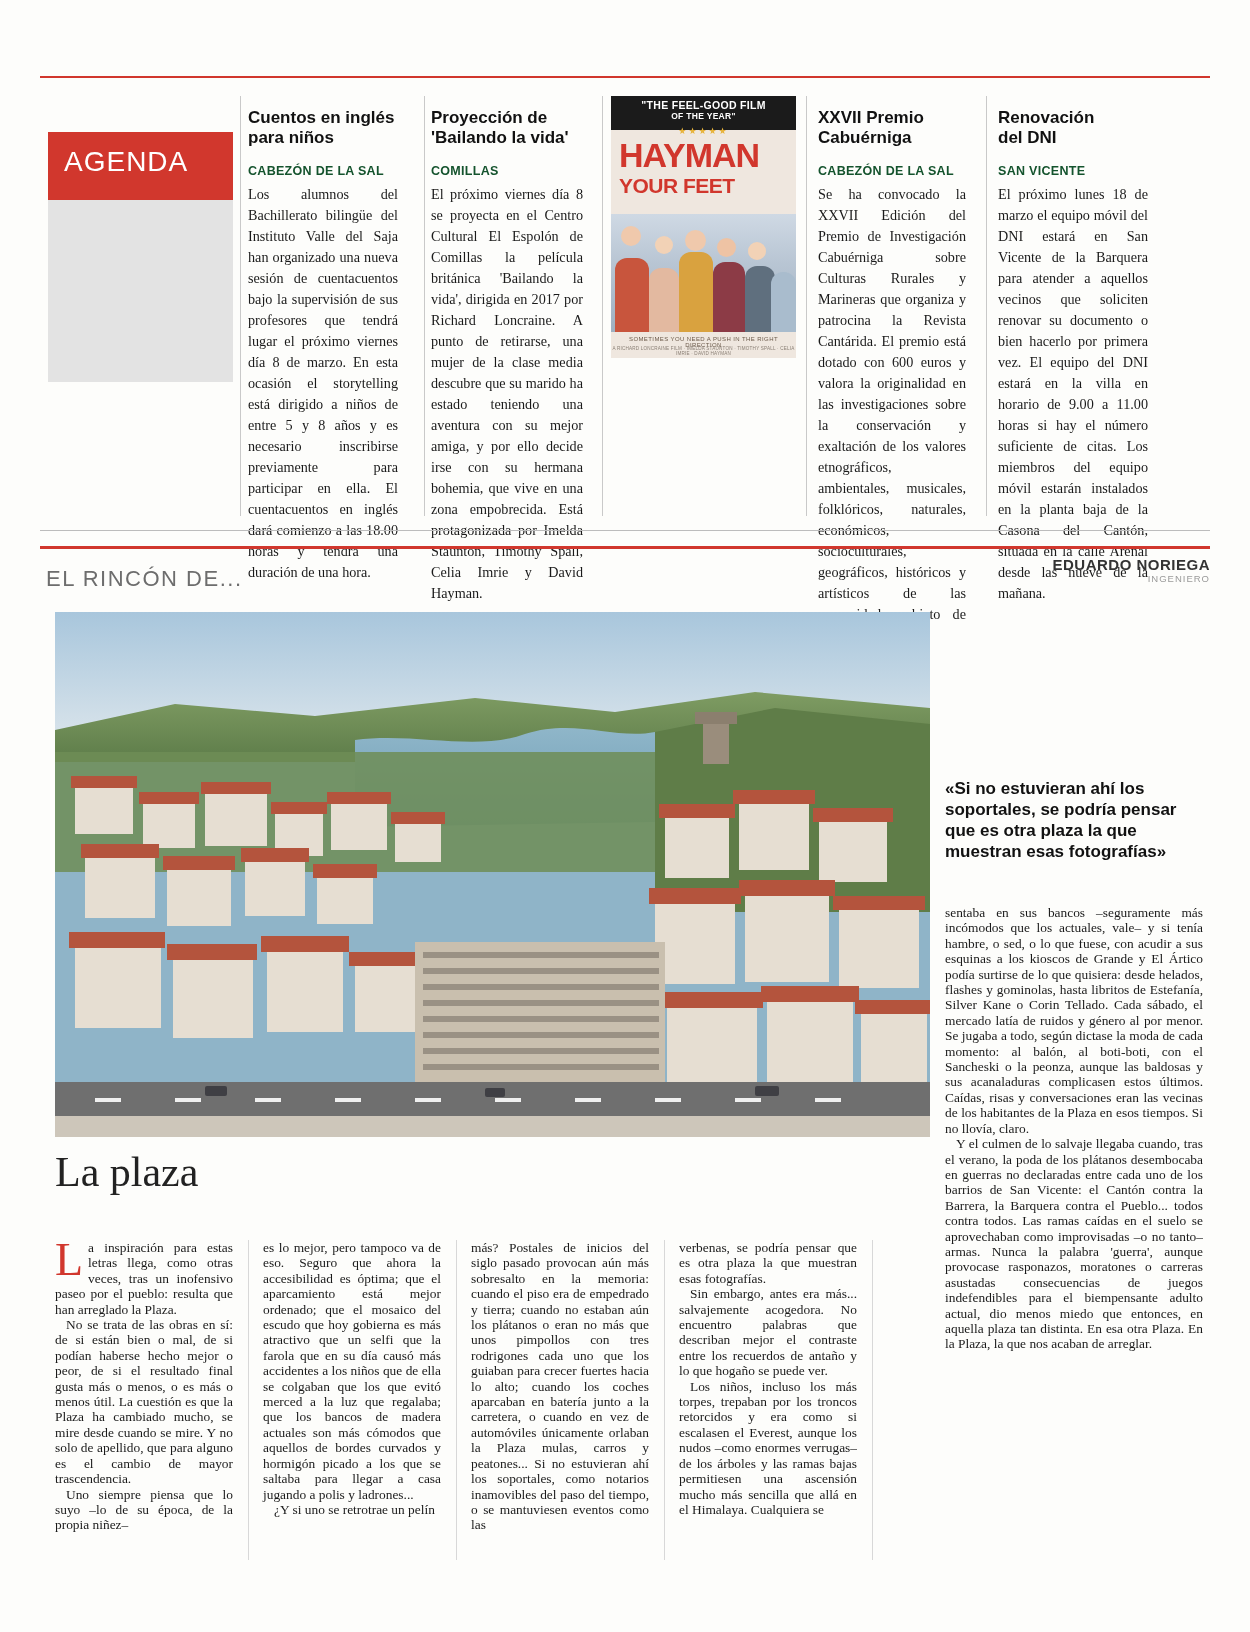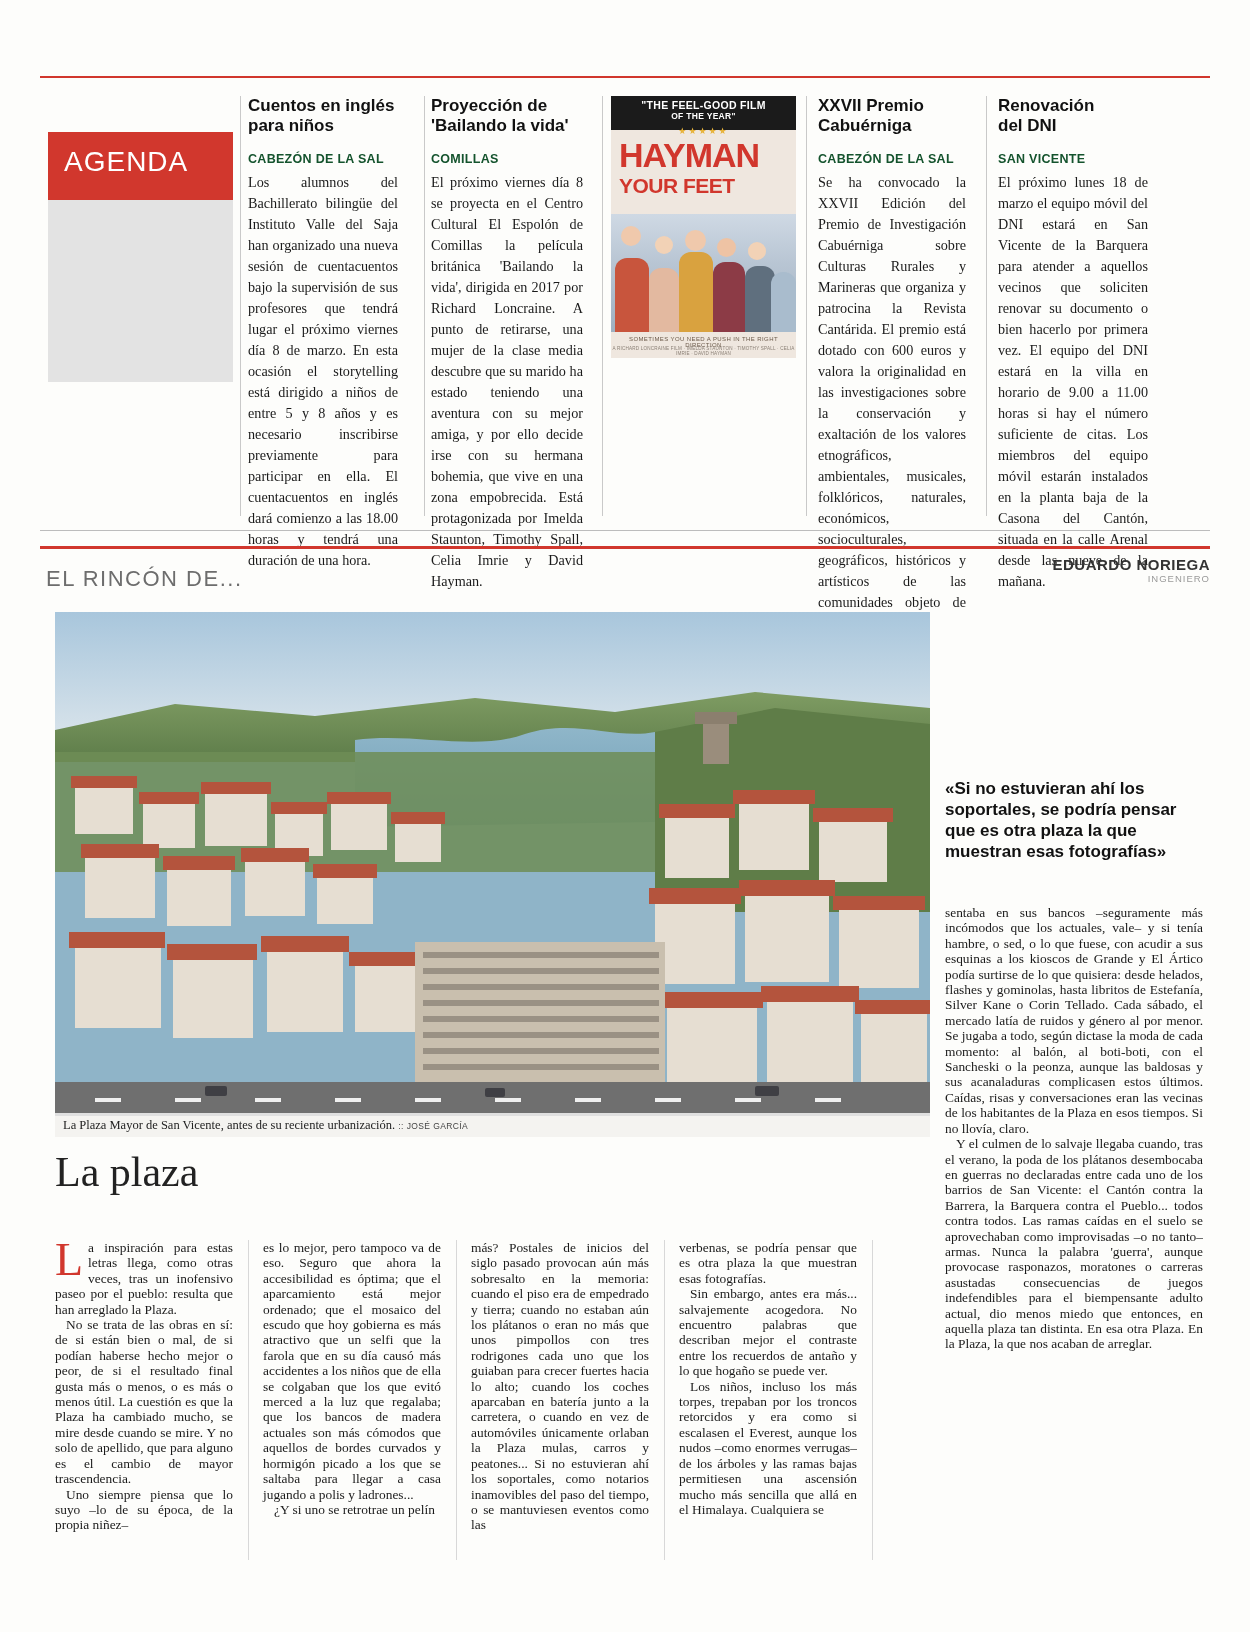--- a/index.html
+++ b/index.html
@@ -52,21 +52,21 @@
     font-family:"Liberation Sans",sans-serif;
     font-size:28px;color:#fff;letter-spacing:1px;
   }
   .grey-block{
     position:absolute;left:48px;top:200px;width:185px;height:182px;
     background:#e3e3e3;
   }
   .agenda-cols{
     position:absolute;left:248px;top:96px;width:965px;height:430px;
   }
-  .acol{position:absolute;top:0;}
+  .acol{position:absolute;top:12px;}
   .acol .a-title{
     font-family:"Liberation Sans",sans-serif;
     font-weight:bold;font-size:17px;line-height:20px;color:#111;
     margin:0 0 10px 0;
   }
   .acol .a-place{
     font-family:"Liberation Sans",sans-serif;
     font-weight:bold;font-size:12.5px;color:#14532d;letter-spacing:.3px;
     margin:16px 0 6px 0;
   }
@@ -381,26 +381,20 @@
         <rect x="680" y="486" width="26" height="4"></rect>
           <rect x="760" y="486" width="26" height="4"></rect>
       </g>
       <rect x="0" y="504" width="875" height="21" fill="#cdc6ba"></rect>
       <g fill="#3f3f44">
         <rect x="150" y="474" width="22" height="10" rx="2"></rect>
         <rect x="430" y="476" width="20" height="9" rx="2"></rect>
         <rect x="700" y="474" width="24" height="10" rx="2"></rect>
       </g>
     </svg>
-    <div class="caption-bar">
-      <div class="ctext">
-        <span>La Plaza Mayor de San Vicente, antes de su reciente urbanización.</span>
-        <span class="credit">:: JOSÉ GARCÍA</span>
-      </div>
-    </div>
   </div>
 
   <div class="pullquote">«Si no estuvieran ahí los soportales, se podría pensar que es otra plaza la que muestran esas fotografías»</div>
   <div class="qcol">
     <p class="first">sentaba en sus bancos –seguramente más incómodos que los actuales, vale– y si tenía hambre, o sed, o lo que fuese, con acudir a sus esquinas a los kioscos de Grande y El Ártico podía surtirse de lo que quisiera: desde helados, flashes y gominolas, hasta libritos de Estefanía, Silver Kane o Corin Tellado. Cada sábado, el mercado latía de ruidos y género al por menor. Se jugaba a todo, según dictase la moda de cada momento: al balón, al boti-boti, con el Sancheski o la peonza, aunque las baldosas y sus acanaladuras complicasen estos últimos. Caídas, risas y conversaciones eran las vecinas de los habitantes de la Plaza en esos tiempos. Si no llovía, claro.</p>
     <p>Y el culmen de lo salvaje llegaba cuando, tras el verano, la poda de los plátanos desembocaba en guerras no declaradas entre cada uno de los barrios de San Vicente: el Cantón contra la Barrera, la Barquera contra el Pueblo... todos contra todos. Las ramas caídas en el suelo se aprovechaban como improvisadas –o no tanto– armas. Nunca la palabra 'guerra', aunque provocase rasponazos, moratones o carreras asustadas consecuencias de juegos indefendibles para el biempensante adulto actual, dio menos miedo que entonces, en aquella plaza tan distinta. En esa otra Plaza. En la Plaza, la que nos acaban de arreglar.</p>
   </div>
 
   <div class="headline">La plaza</div>
 

